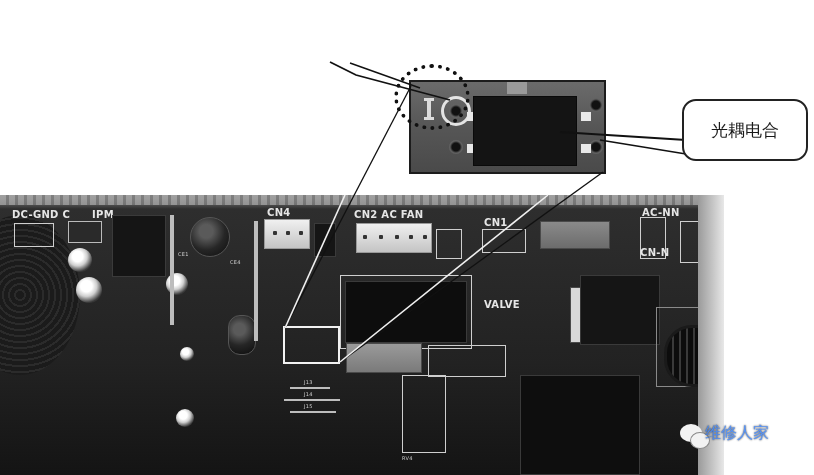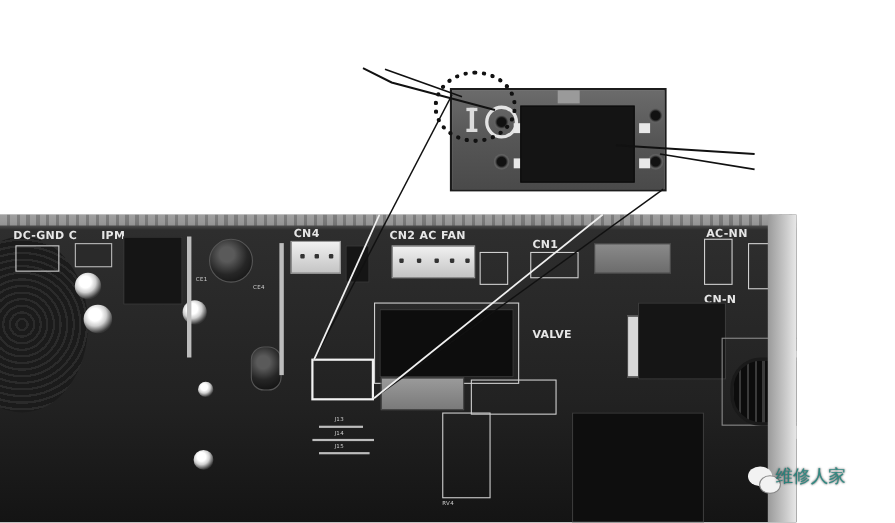--- a/index.html
+++ b/index.html
@@ -122,21 +122,21 @@
     }
     .watermark-icon {
       position: absolute; left: 680px; top: 424px; width: 22px; height: 18px;
       background: #f2f2f2; border-radius: 50%;
     }
     .watermark-icon::after {
       content: ""; position: absolute; left: 10px; top: 8px; width: 18px; height: 15px;
       background: #f2f2f2; border-radius: 50%; border: 1px solid #888;
     }
     .watermark-ghost {
-      position: absolute; left: 705px; top: 423px; color: #0f766e; opacity: .85;
+      position: absolute; left: 705px; top: 423px; color: #3b82f6; opacity: .85;
       font-family: "DejaVu Sans", sans-serif; font-size: 16px; white-space: nowrap;
       text-shadow: 0 0 2px #000;
     }
   </style>
 </head>
 <body>
 
 <div class="figure">
 
   <div class="pcb">
@@ -179,21 +179,21 @@
     </div>
     <div class="outline" style="left:436px;top:34px;width:26px;height:30px;"></div>
 
     <span class="silk" style="left:484px;top:22px;">CN1</span>
     <div class="outline" style="left:482px;top:34px;width:44px;height:24px;"></div>
     <span class="silk" style="left:484px;top:60px;margin-top:44px;">VALVE</span>
 
     <div class="relay-grey" style="left:540px;top:26px;width:70px;height:28px;"></div>
 
     <div class="outline" style="left:640px;top:22px;width:26px;height:42px;"></div>
-    <span class="silk" style="left:640px;top:72px;">CN-N</span>
+    <span class="silk" style="left:640px;top:52px;">CN-N</span>
     <span class="silk" style="left:642px;top:12px;">AC-NN</span>
     <div class="outline" style="left:680px;top:26px;width:24px;height:42px;"></div>
 
     <div class="block" style="left:345px;top:86px;width:122px;height:62px;background:#0d0d0d;"></div>
     <div class="outline" style="left:340px;top:80px;width:132px;height:74px;"></div>
     <div class="relay-grey" style="left:346px;top:148px;width:76px;height:30px;background:linear-gradient(180deg,#9a9a9a,#7a7a7a);"></div>
     <div class="outline" style="left:428px;top:150px;width:78px;height:32px;"></div>
 
     <div class="outline" style="left:402px;top:180px;width:44px;height:78px;"></div>
     <span class="silk small" style="left:402px;top:260px;">RV4</span>
@@ -240,16 +240,19 @@
 
     <polyline points="686,140 560,132" fill="none" stroke="#111" stroke-width="1.8"></polyline>
     <polyline points="686,154 600,140" fill="none" stroke="#111" stroke-width="1.5"></polyline>
 
     <line x1="411" y1="86" x2="285" y2="328" stroke="#111" stroke-width="1.3"></line>
     <line x1="603" y1="172" x2="340" y2="362" stroke="#111" stroke-width="1.3"></line>
     <line x1="345" y1="195" x2="285" y2="328" stroke="#f0f0f0" stroke-width="1.6"></line>
     <line x1="548" y1="195" x2="340" y2="362" stroke="#f0f0f0" stroke-width="1.6"></line>
   </svg>
 
+  <div class="callout callout-opto">
+    <span>光耦电合</span>
+  </div>
 
   <div class="watermark-icon"></div>
   <span class="watermark-ghost">维修人家</span>
 </div>
 
 </body></html>

